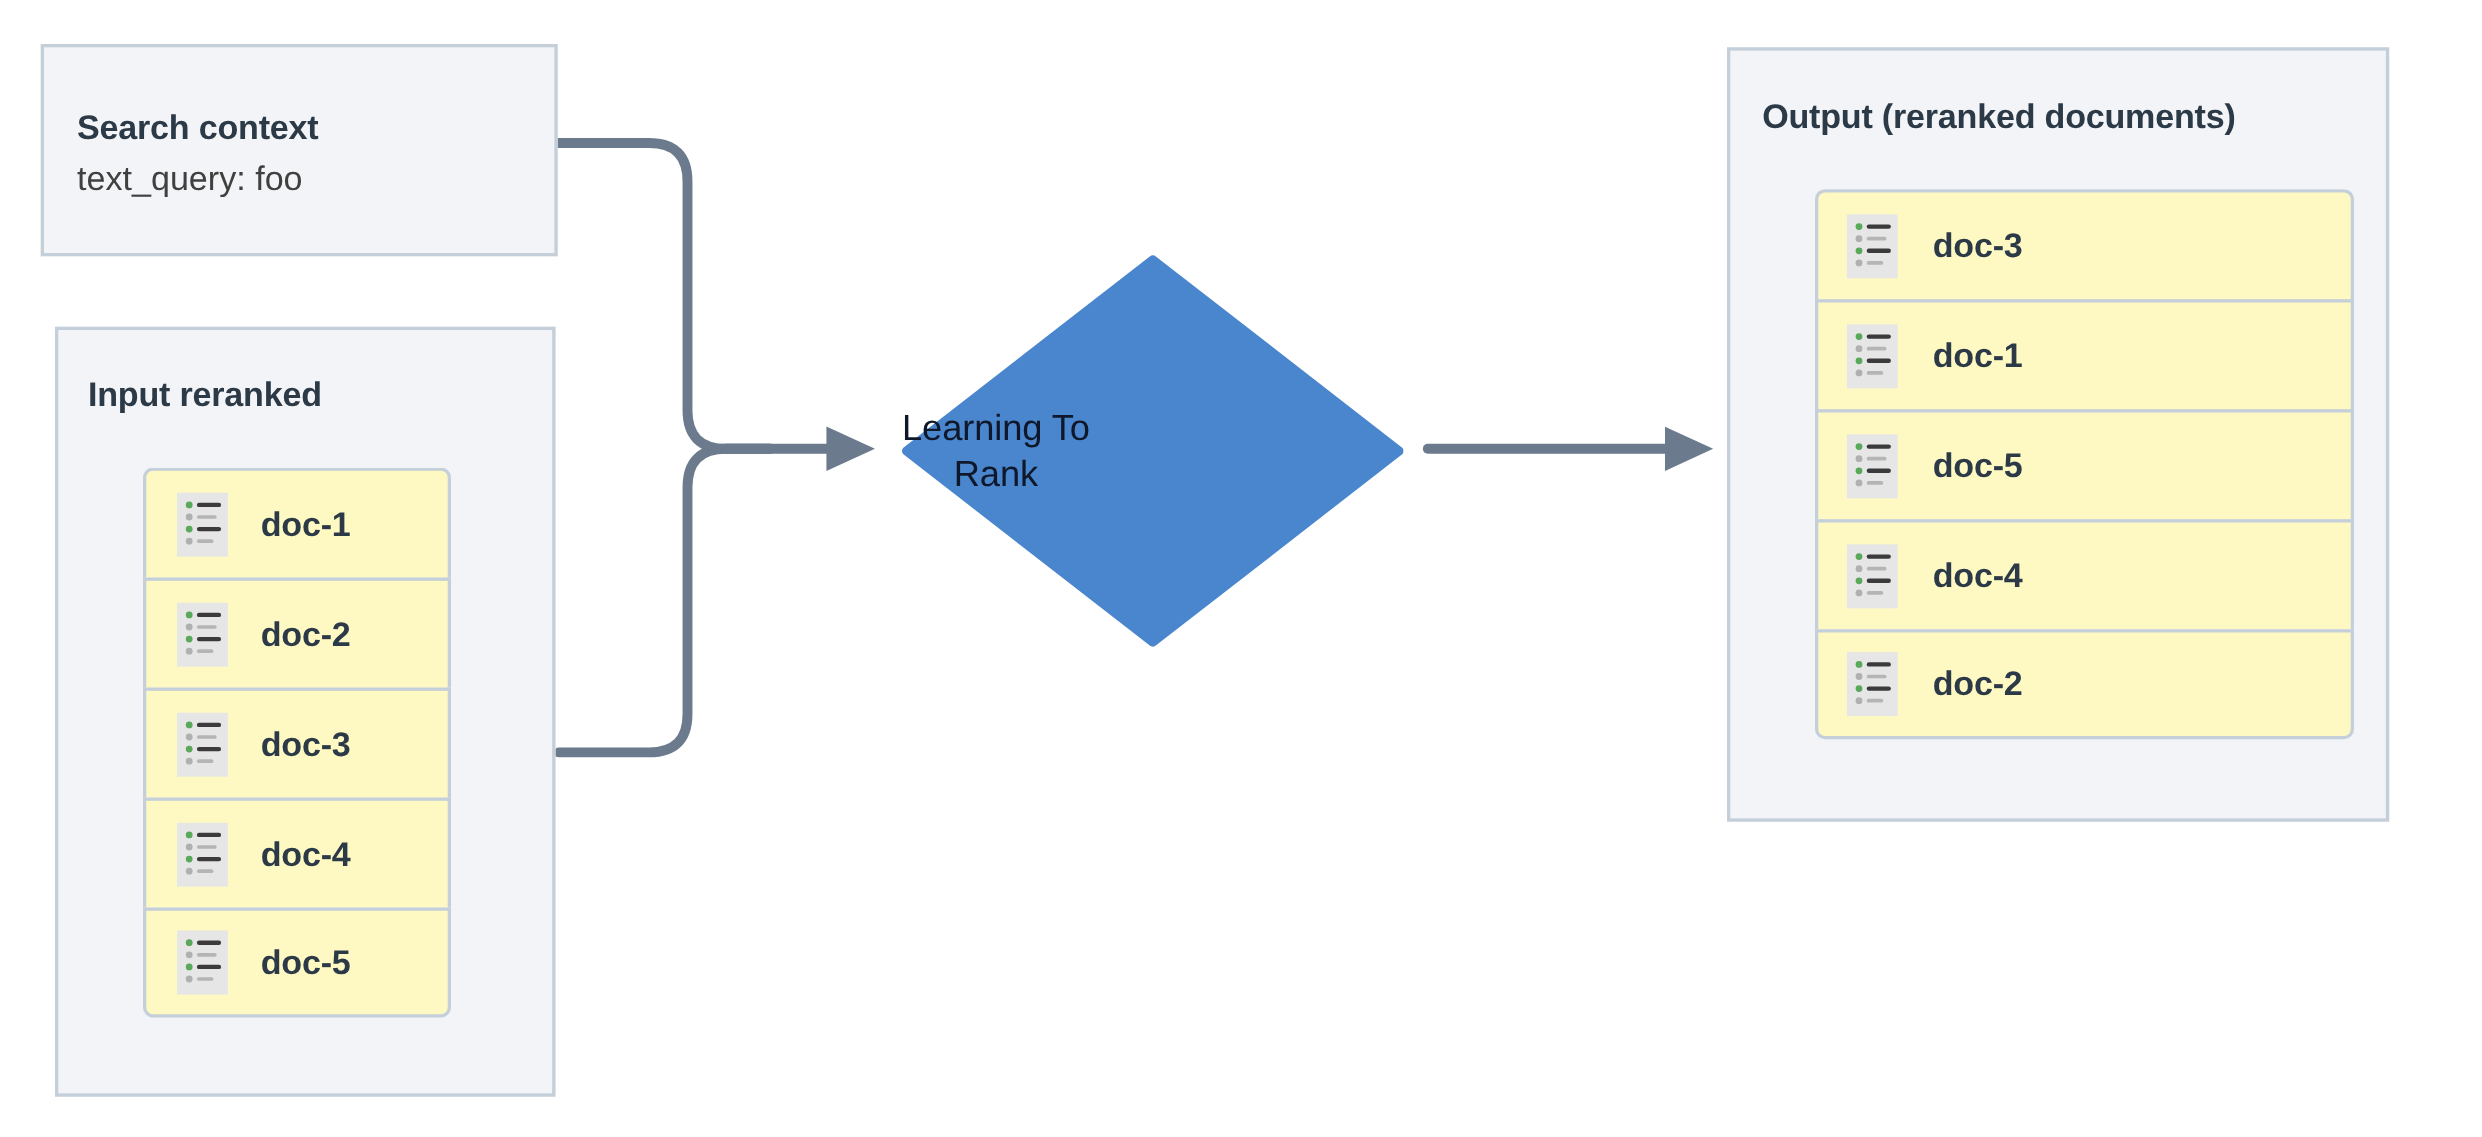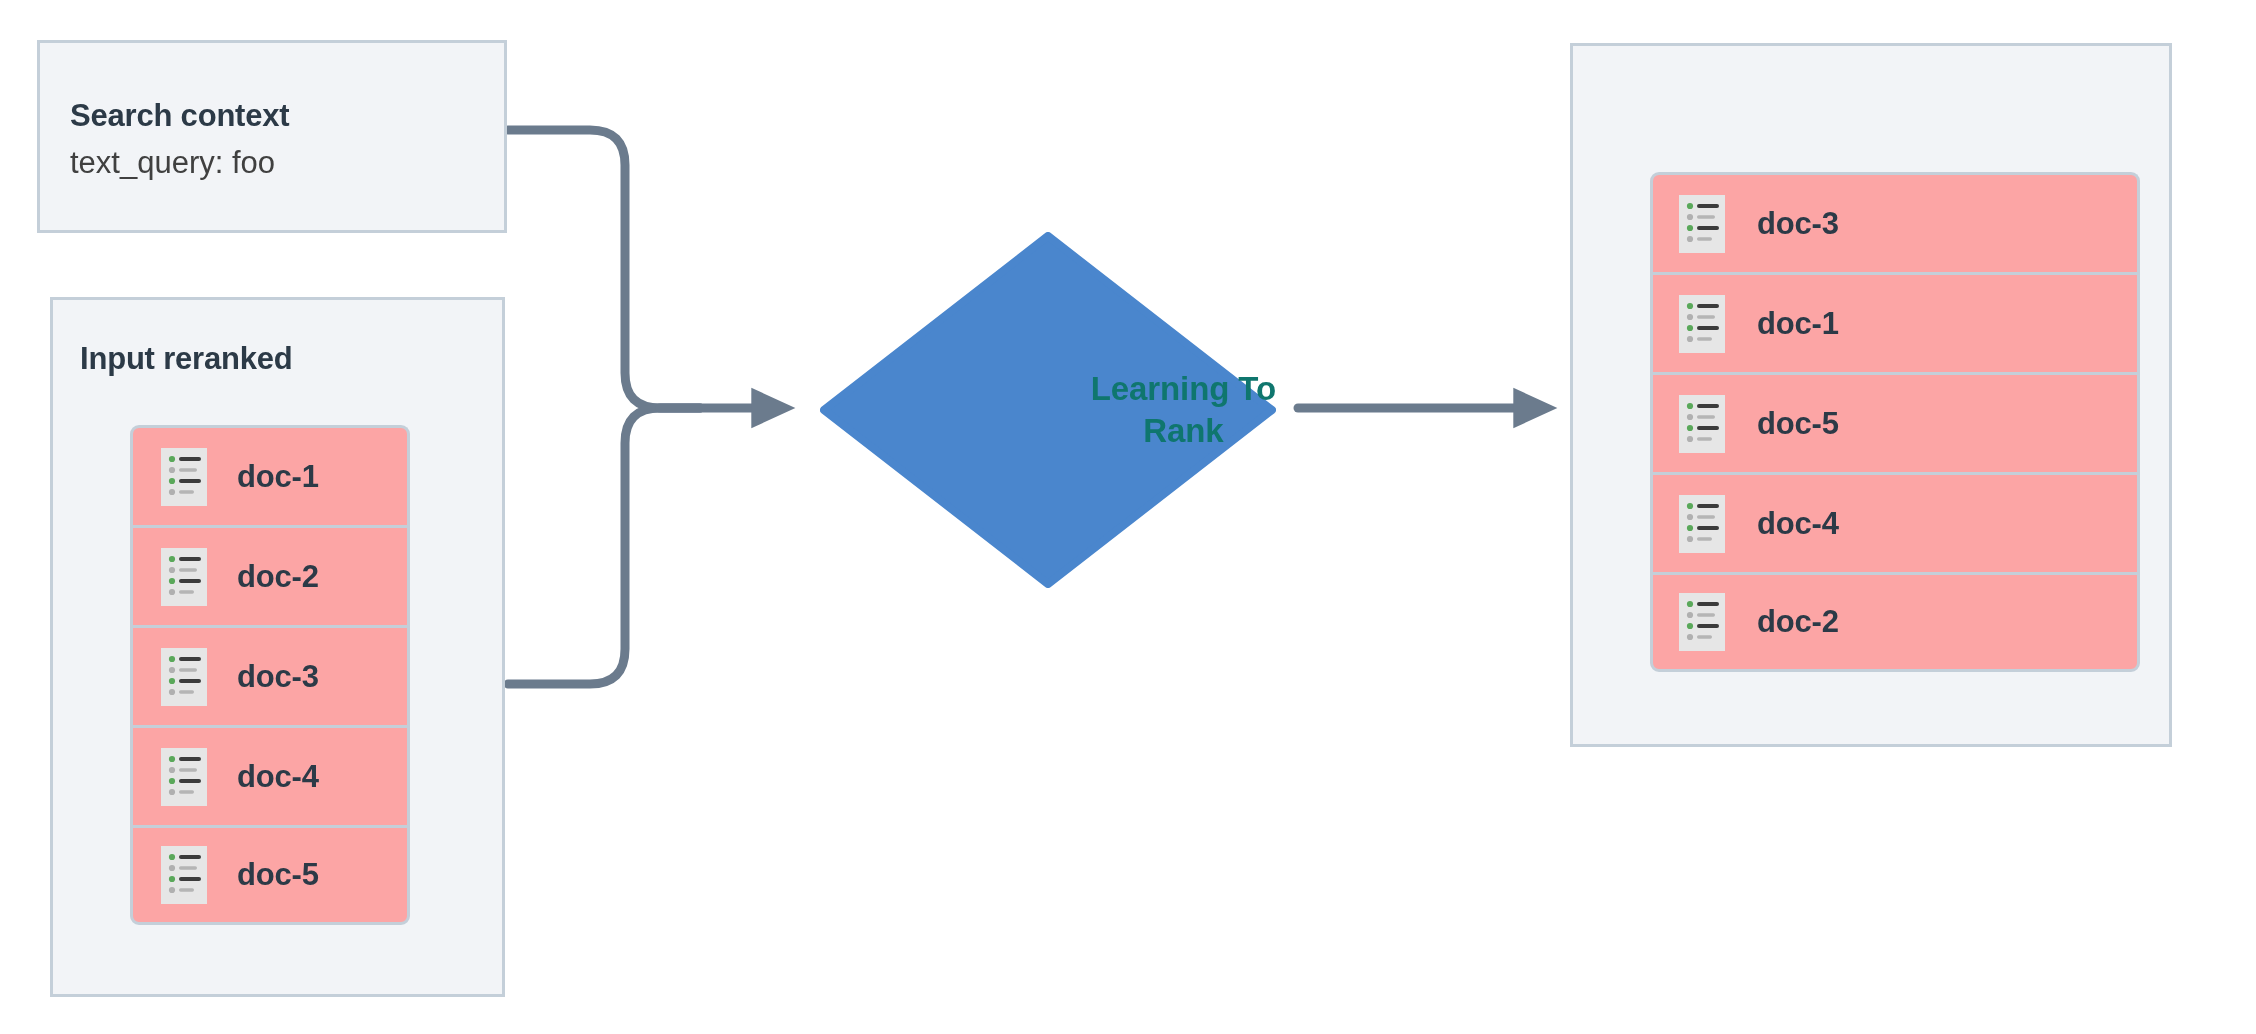--- a/index.html
+++ b/index.html
@@ -102,21 +102,21 @@
   #output-doc-list {
     left: 1650px;
     top: 172px;
     width: 490px;
   }
 
   .doc-row {
     display: flex;
     align-items: center;
     box-sizing: border-box;
-    background: #fca5a5;
+    background: #fef9c3;
     border: 3px solid #c4cfd9;
     border-bottom-width: 0;
     height: 100px;
   }
   .doc-row:first-child {
     border-top-left-radius: 9px;
     border-top-right-radius: 9px;
   }
   .doc-row:last-child {
     border-bottom-width: 3px;
@@ -155,25 +155,25 @@
   }
   #ltr-node svg { display: block; }
   #ltr-label {
     position: absolute;
     left: 0;
     top: 0;
     width: 456px;
     height: 356px;
     display: flex;
     align-items: center;
-    justify-content: flex-end;
+    justify-content: flex-start;
     text-align: center;
-    color: #0f766e;
+    color: #0f172a;
     font-size: 33px;
-    font-weight: bold;
+    font-weight: normal;
     line-height: 1.28;
     letter-spacing: -0.1px;
     pointer-events: none;
   }
 
   
   #connectors {
     position: absolute;
     left: 0;
     top: 0;
@@ -288,20 +288,21 @@
     </svg>
     <div id="ltr-label">
       <span>
         <span>Learning To</span><br>
         <span>Rank</span>
       </span>
     </div>
   </div>
 
   <div class="panel" id="output-panel"></div>
+  <div class="panel-title" id="output-panel-title">Output (reranked documents)</div>
   <div class="doc-list" id="output-doc-list">
       <div class="doc-row">
         <span class="doc-icon"><svg viewBox="0 0 46 58" width="46" height="58">
             <rect x="0" y="0" width="46" height="58" fill="#e6e6e6"></rect>
             <circle cx="11" cy="11" r="3.1" fill="#5aa85a"></circle>
             <rect x="18" y="9" width="22" height="4" rx="2" fill="#3b3b3b"></rect>
             <circle cx="11" cy="22" r="3.1" fill="#b0b0b0"></circle>
             <rect x="18" y="20.3" width="18" height="3.4" rx="1.7" fill="#b5b5b5"></rect>
             <circle cx="11" cy="33" r="3.1" fill="#5aa85a"></circle>
             <rect x="18" y="31" width="22" height="4" rx="2" fill="#3b3b3b"></rect>

